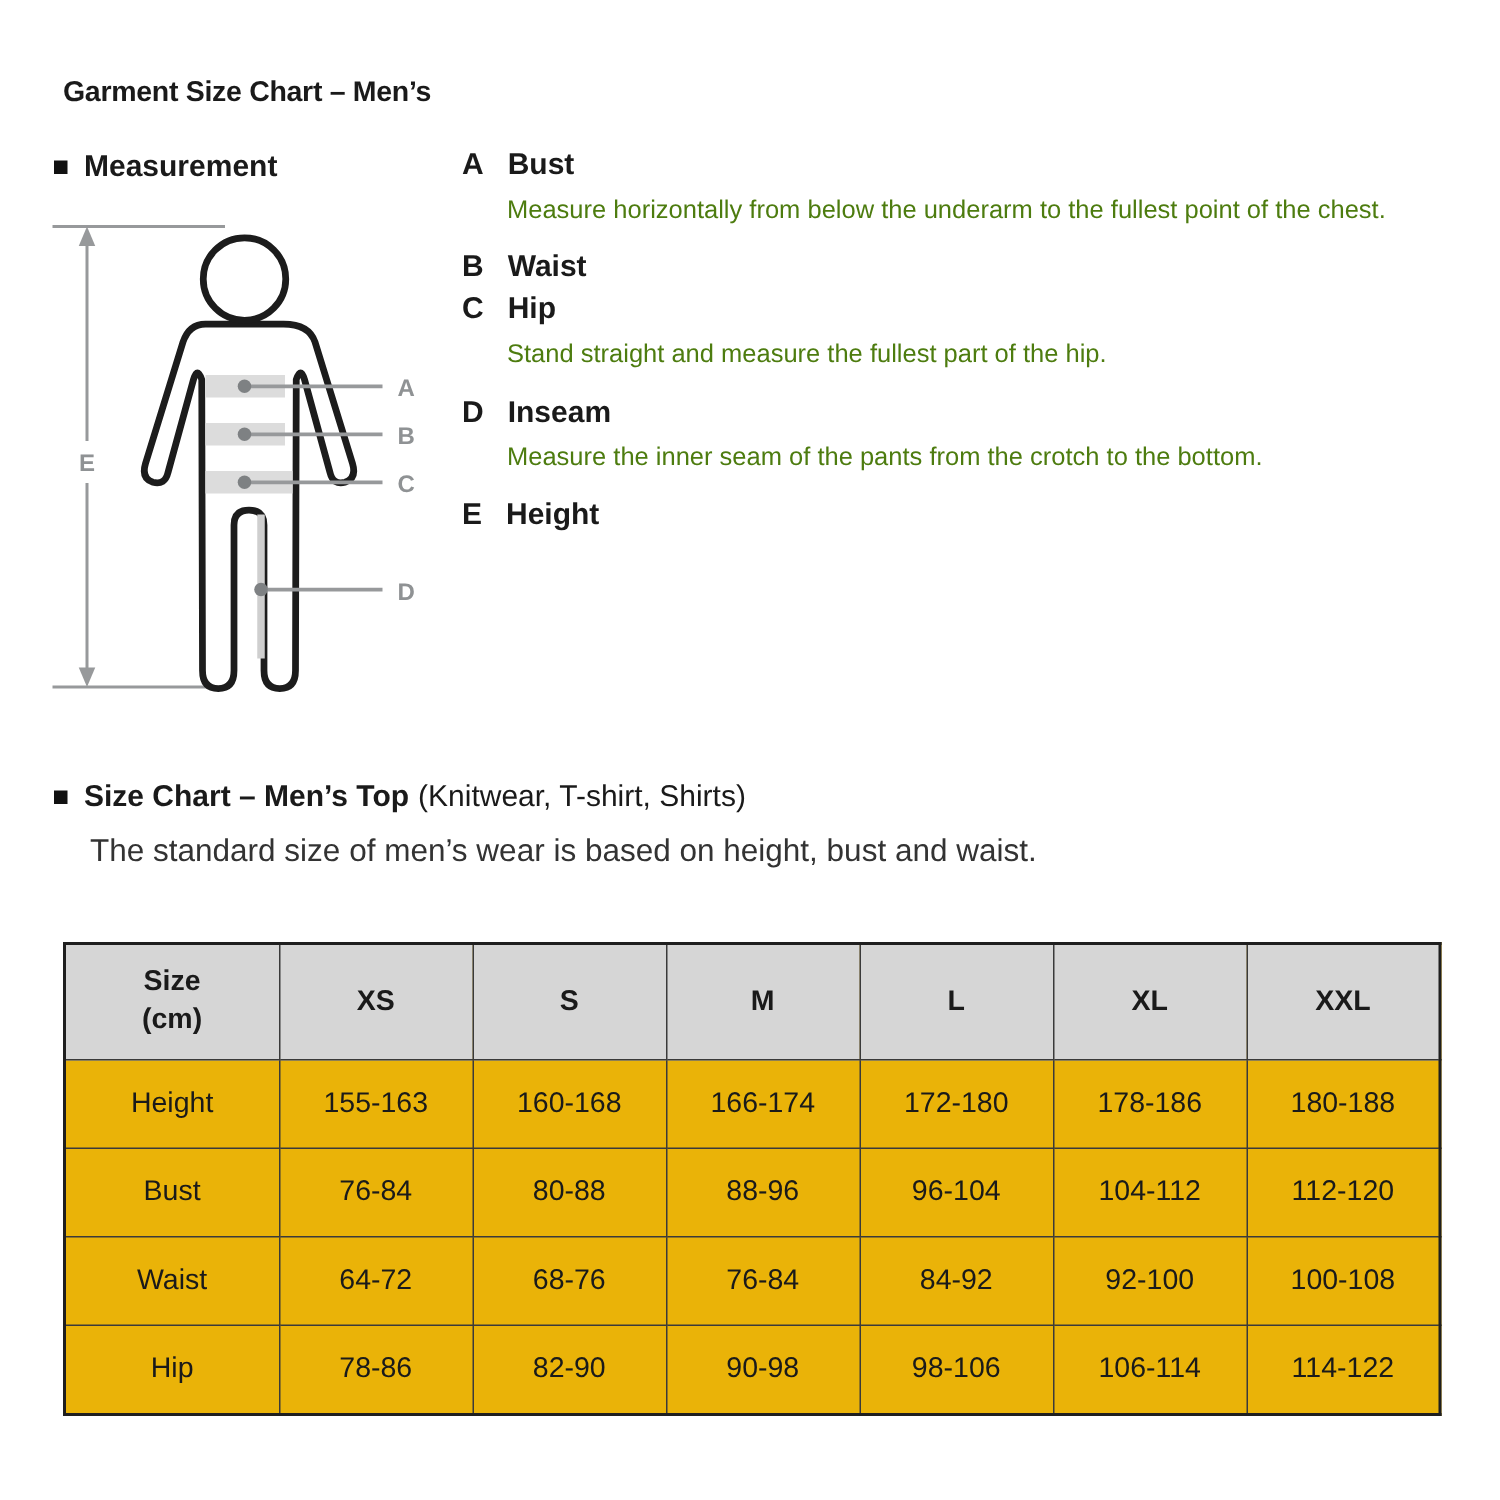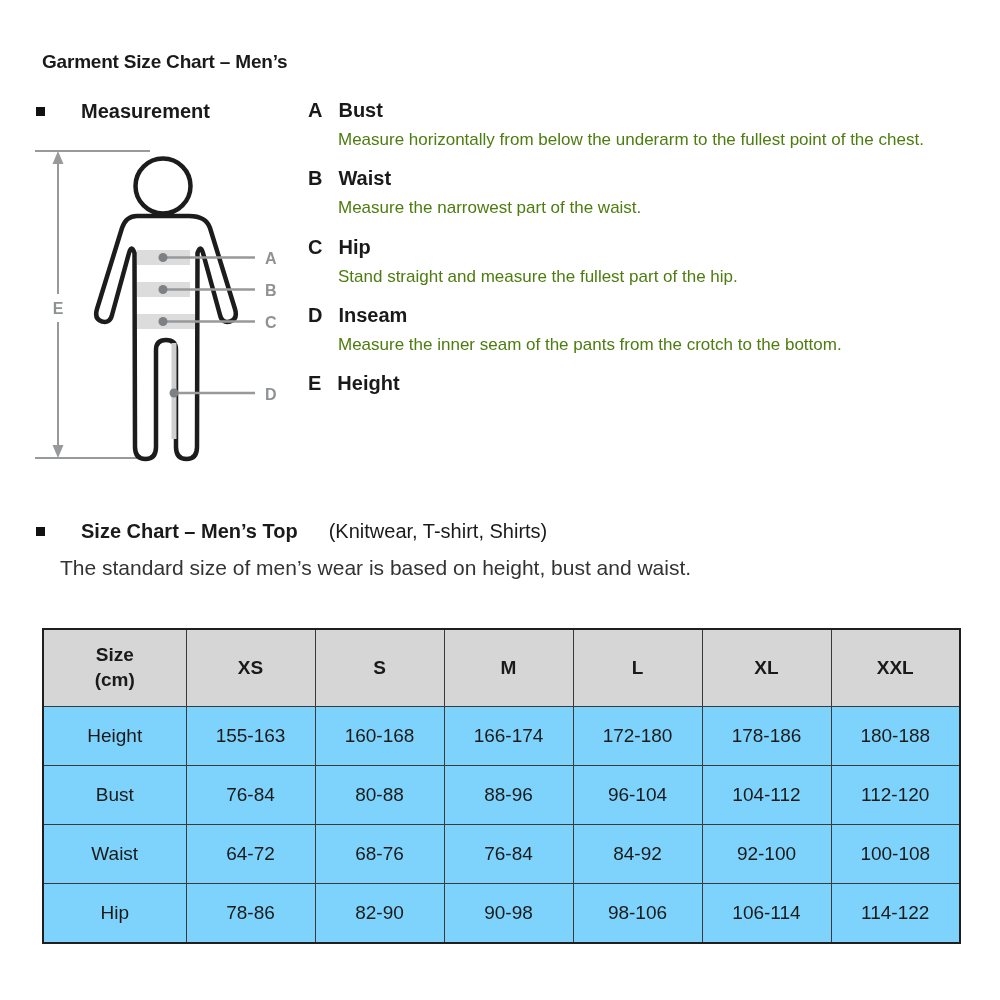--- a/index.html
+++ b/index.html
@@ -3,34 +3,34 @@
 <meta charset="utf-8">
 <style>
   html,body{margin:0;padding:0;}
   body{
     width:1000px;height:1000px;background:#ffffff;
     font-family:"Liberation Sans","DejaVu Sans",sans-serif;
     color:#1a1a1a;position:relative;overflow:hidden;
   }
   .abs{position:absolute;}
   .page-title{left:42px;top:38px;font-size:19px;font-weight:bold;letter-spacing:-0.2px;}
-  .section-heading{display:flex;align-items:center;font-size:20px;font-weight:bold;gap:25px;}
+  .section-heading{display:flex;align-items:center;font-size:20px;font-weight:bold;}
   .bullet{width:9px;height:9px;background:#111;display:inline-block;margin-right:11px;flex:0 0 auto;}
   .measurement-heading{left:36px;top:100px;}
   .figure-wrap{left:25px;top:131px;width:285px;height:355px;}
   .glabel{fill:#8f9294;font-size:16px;font-weight:bold;font-family:"Liberation Sans","DejaVu Sans",sans-serif;}
   .definitions{left:308px;top:99px;width:655px;}
   .def-term{display:flex;gap:16px;font-size:20px;font-weight:bold;margin:0 0 5px 0;}
   .def-desc{margin:0 0 14px 30px;font-size:17px;line-height:1.55;color:#4d7c0f;max-width:628px;}
   .sizechart-heading{left:36px;top:520px;font-weight:normal;}
   .sizechart-heading .bold-part{font-weight:bold;}
   .sizechart-heading .normal-part{font-weight:normal;margin-left:6px;}
   .subtitle{left:60px;top:556px;font-size:21px;color:#333;}
   .size-table{left:42px;top:628px;}
-  table{border-collapse:collapse;table-layout:fixed;width:917px;background:#7dd3fc;}
+  table{border-collapse:collapse;table-layout:fixed;width:917px;background:#eab308;}
   table,td,th{border:1.6px solid #3a3a3a;}
   table{border-width:2.5px;border-color:#1f1f1f;}
   th{background:#d6d6d6;font-size:19px;font-weight:bold;height:74px;text-align:center;vertical-align:middle;line-height:1.3;}
   td{font-size:19px;height:56px;text-align:center;vertical-align:middle;}
   col.c-label{width:143px;}
   col.c-size{width:129px;}
 </style>
 </head>
 <body>
 
@@ -88,21 +88,20 @@
 <div class="abs definitions">
     <div class="def-term">
       <span>A</span>
       <span>Bust</span>
     </div>
     <p class="def-desc">Measure horizontally from below the underarm to the fullest point of the chest.</p>
     <div class="def-term">
       <span>B</span>
       <span>Waist</span>
     </div>
-    <p class="def-desc">Measure the narrowest part of the waist.</p>
     <div class="def-term">
       <span>C</span>
       <span>Hip</span>
     </div>
     <p class="def-desc">Stand straight and measure the fullest part of the hip.</p>
     <div class="def-term">
       <span>D</span>
       <span>Inseam</span>
     </div>
     <p class="def-desc">Measure the inner seam of the pants from the crotch to the bottom.</p>

